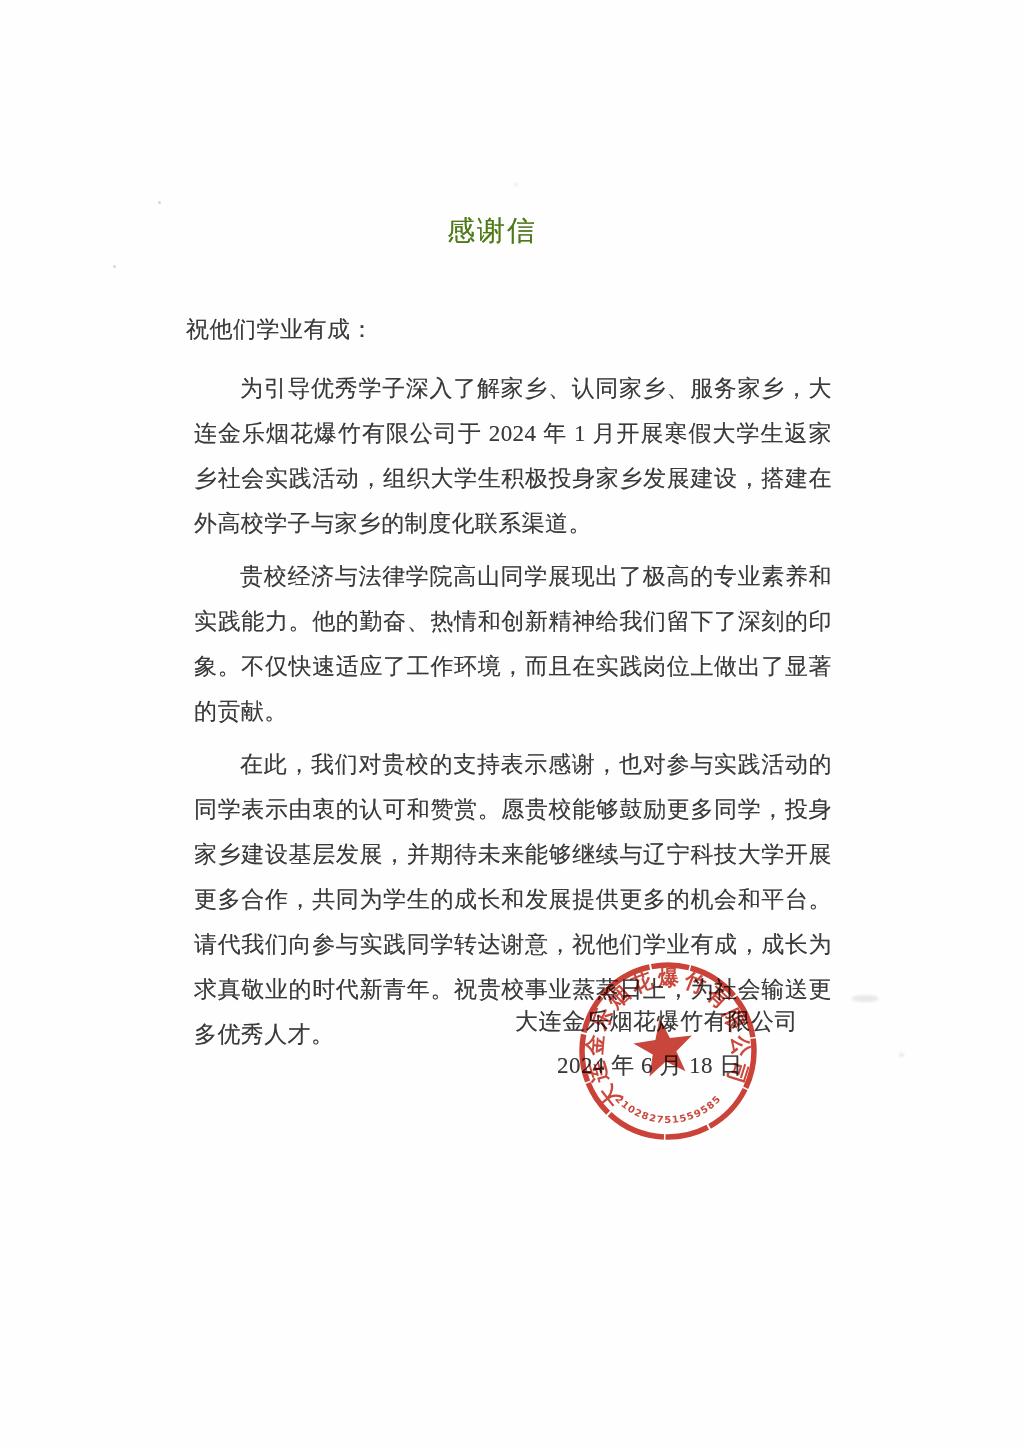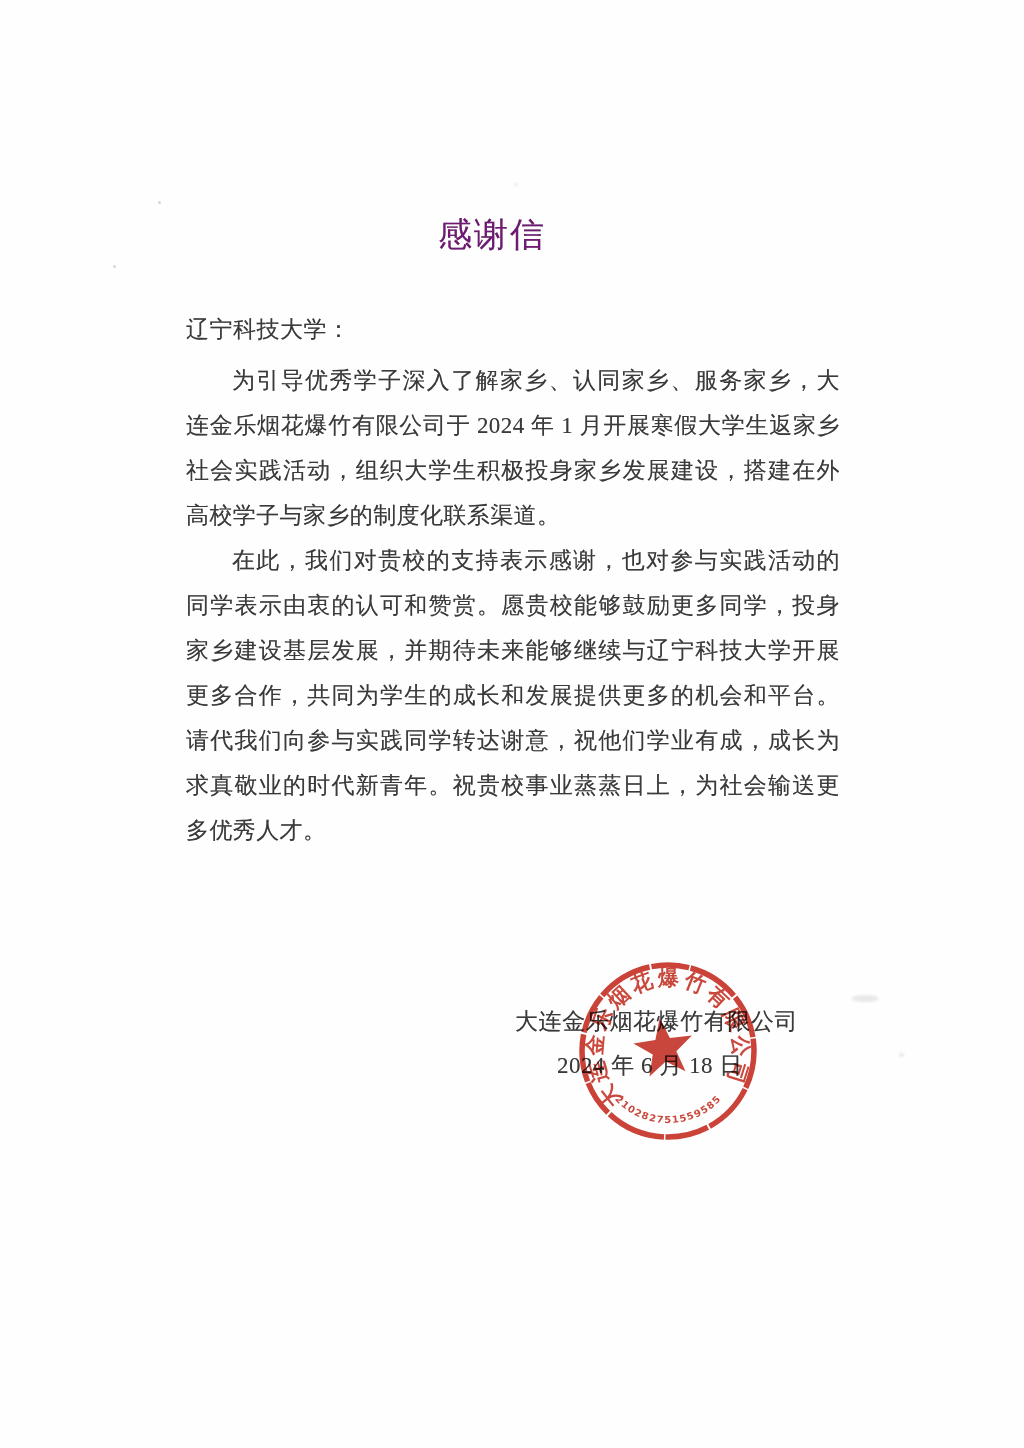--- a/index.html
+++ b/index.html
@@ -13,24 +13,24 @@
     overflow: hidden;
     font-family: "Liberation Serif", "DejaVu Serif", serif;
     color: #3a3a3a;
   }
   .title {
     position: absolute;
     top: 212px;
     left: 0;
     right: 40px;
     text-align: center;
-    font-size: 34px;
+    font-size: 28px;
     font-weight: 500;
     letter-spacing: 2px;
-    color: #701a75;
+    color: #4d7c0f;
     text-shadow: 0 0 0.6px rgba(70,70,70,.55);
   }
   .salutation {
     position: absolute;
     top: 314px;
     left: 186px;
     font-size: 23px;
     letter-spacing: 0.5px;
     text-shadow: 0 0 0.6px rgba(70,70,70,.5);
   }
@@ -40,21 +40,21 @@
     left: 186px;
     width: 654px;
     font-size: 23px;
     line-height: 45px;
     text-align: justify;
     letter-spacing: 0.4px;
     text-shadow: 0 0 0.6px rgba(70,70,70,.5);
   }
   .body-block p {
     text-indent: 2em;
-    margin: 0;
+    margin: 8px;
     word-break: break-all;
   }
   .signature {
     position: absolute;
     top: 1006px;
     left: 515px;
     font-size: 23px;
     letter-spacing: 0.6px;
     text-shadow: 0 0 0.6px rgba(70,70,70,.5);
   }
@@ -100,24 +100,25 @@
   }
   .speck.faint { opacity: 0.28; filter: blur(1px); border-radius: 40%; }
 </style>
 </head>
 <body>
 
 <div class="page">
 
   <h1 class="title">感谢信</h1>
 
-  <div class="salutation">辽宁科技大学：</div>
+  <div class="salutation">祝他们学业有成：</div>
 
   <div class="body-block">
     <p>为引导优秀学子深入了解家乡、认同家乡、服务家乡，大连金乐烟花爆竹有限公司于 2024 年 1 月开展寒假大学生返家乡社会实践活动，组织大学生积极投身家乡发展建设，搭建在外高校学子与家乡的制度化联系渠道。</p>
+    <p>贵校经济与法律学院高山同学展现出了极高的专业素养和实践能力。他的勤奋、热情和创新精神给我们留下了深刻的印象。不仅快速适应了工作环境，而且在实践岗位上做出了显著的贡献。</p>
     <p>在此，我们对贵校的支持表示感谢，也对参与实践活动的同学表示由衷的认可和赞赏。愿贵校能够鼓励更多同学，投身家乡建设基层发展，并期待未来能够继续与辽宁科技大学开展更多合作，共同为学生的成长和发展提供更多的机会和平台。请代我们向参与实践同学转达谢意，祝他们学业有成，成长为求真敬业的时代新青年。祝贵校事业蒸蒸日上，为社会输送更多优秀人才。</p>
   </div>
 
   <div class="signature">大连金乐烟花爆竹有限公司</div>
 
   <div class="date">2024 年 6 月 18 日</div>
 
   <svg class="stamp" viewBox="0 0 200 200" xmlns="http://www.w3.org/2000/svg">
     <circle class="ring" cx="100" cy="100" r="86" stroke-dasharray="38 1.5 52 2 44 1.5 60 2 36 1.5 48 2 40 1.5 56 2"></circle>
     <path id="nameArc" class="arc-guide" d="M 48 140.6 A 66 66 0 1 1 152 140.6"></path>

